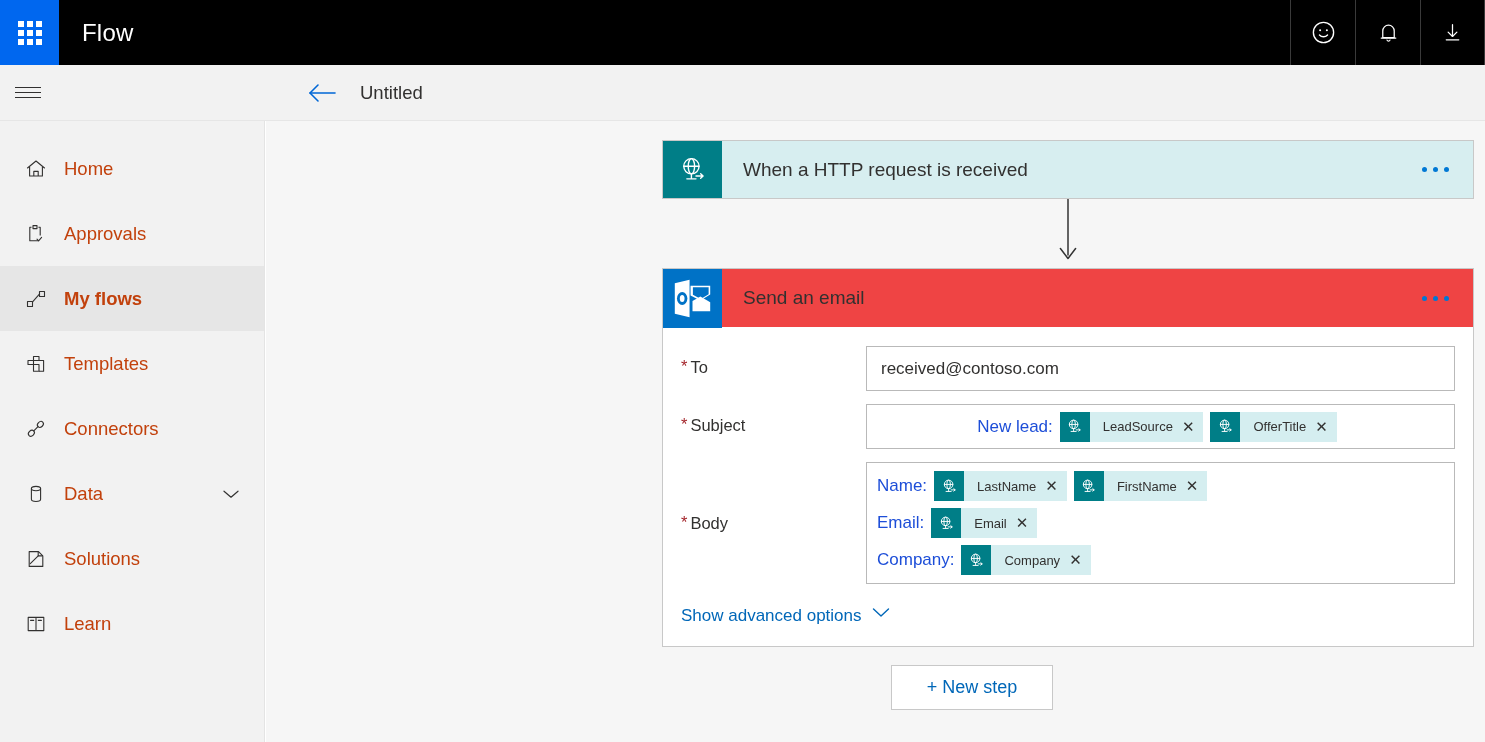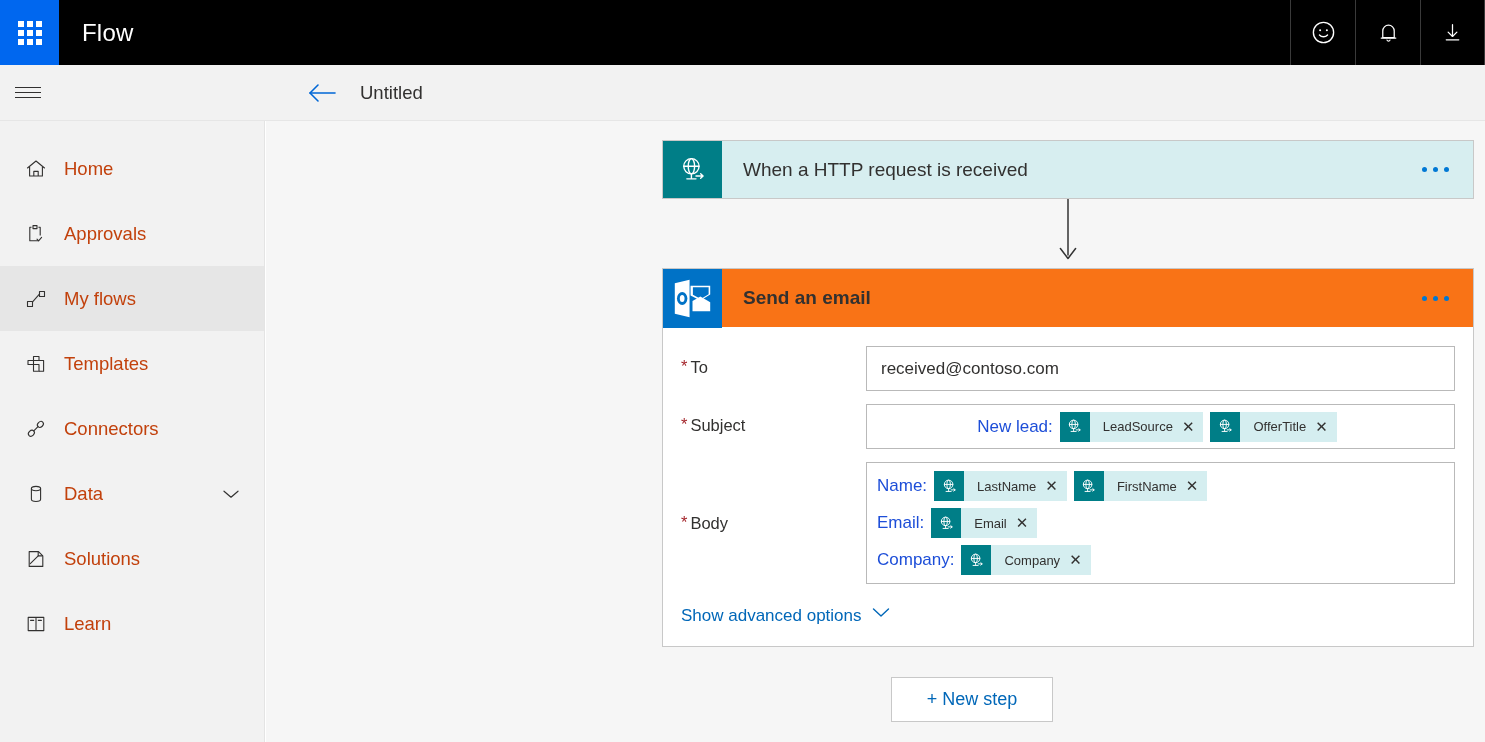--- a/index.html
+++ b/index.html
@@ -58,21 +58,21 @@
 
   
   .leftnav {
     position: absolute; top: 121px; left: 0; width: 265px; height: 621px;
     background: #f2f2f2; border-right: 1px solid #e4e4e4; padding-top: 15px;
   }
   .nav-item {
     height: 65px; display: flex; align-items: center; padding-left: 14px;
     cursor: pointer; color: #c2410c; font-size: 18.5px; position: relative;
   }
-  .nav-item.selected { background: #e6e6e6; font-weight: 400; }
+  .nav-item.selected { background: #e6e6e6; font-weight: 700; }
   .nav-icon {
     width: 44px; min-width: 44px; display: flex; align-items: center;
     justify-content: center;
   }
   .nav-label { padding-left: 6px; }
   .nav-chev { position: absolute; right: 24px; display: flex; align-items: center; }
 
   
   .canvas {
     position: absolute; top: 121px; left: 266px; width: 1219px; height: 621px;
@@ -90,21 +90,21 @@
     width: 59px; min-width: 59px; display: flex;
     align-items: center; justify-content: center;
   }
   .icon-http { background: #007e87; }
   .icon-outlook { background: #ffffff; }
   .card-title {
     flex: 1; display: flex; align-items: center; padding-left: 21px;
     font-size: 19px; color: #323130;
   }
   .trigger-card .card-header { background: #d7eef0; }
-  .action-card .card-header { background: #f97316; border-bottom: none; font-weight: bold; }
+  .action-card .card-header { background: #ef4444; border-bottom: none; }
   .ellipsis {
     display: flex; align-items: center; gap: 6px; padding-right: 24px; cursor: pointer;
   }
   .ellipsis i { width: 5px; height: 5px; border-radius: 50%; background: #0078d4; display: block; }
 
   
   .connector {
     height: 69px; display: flex; justify-content: center; align-items: flex-start;
   }
   .connector svg { display: block; }
@@ -150,21 +150,21 @@
     font-family: "Liberation Sans", sans-serif;
   }
   .adv-row { padding: 22px 0 20px 18px; }
   .adv-link {
     color: #0067b8; font-size: 17px; cursor: pointer;
     display: inline-flex; gap: 9px;
   }
 
   
   .footer-btns {
-    position: absolute; left: 625px; top: 544px; display: flex; gap: 28px; margin-top: 12px;
+    position: absolute; left: 625px; top: 544px; display: flex; gap: 28px;
   }
   .btn {
     width: 162px; height: 45px; background: #ffffff; border: 1px solid #c8c8c8;
     color: #0067b8; font-size: 18px; display: flex; align-items: center;
     justify-content: center; cursor: pointer; font-family: "Liberation Sans", sans-serif;
   }
 </style>
 </head>
 <body>
 

